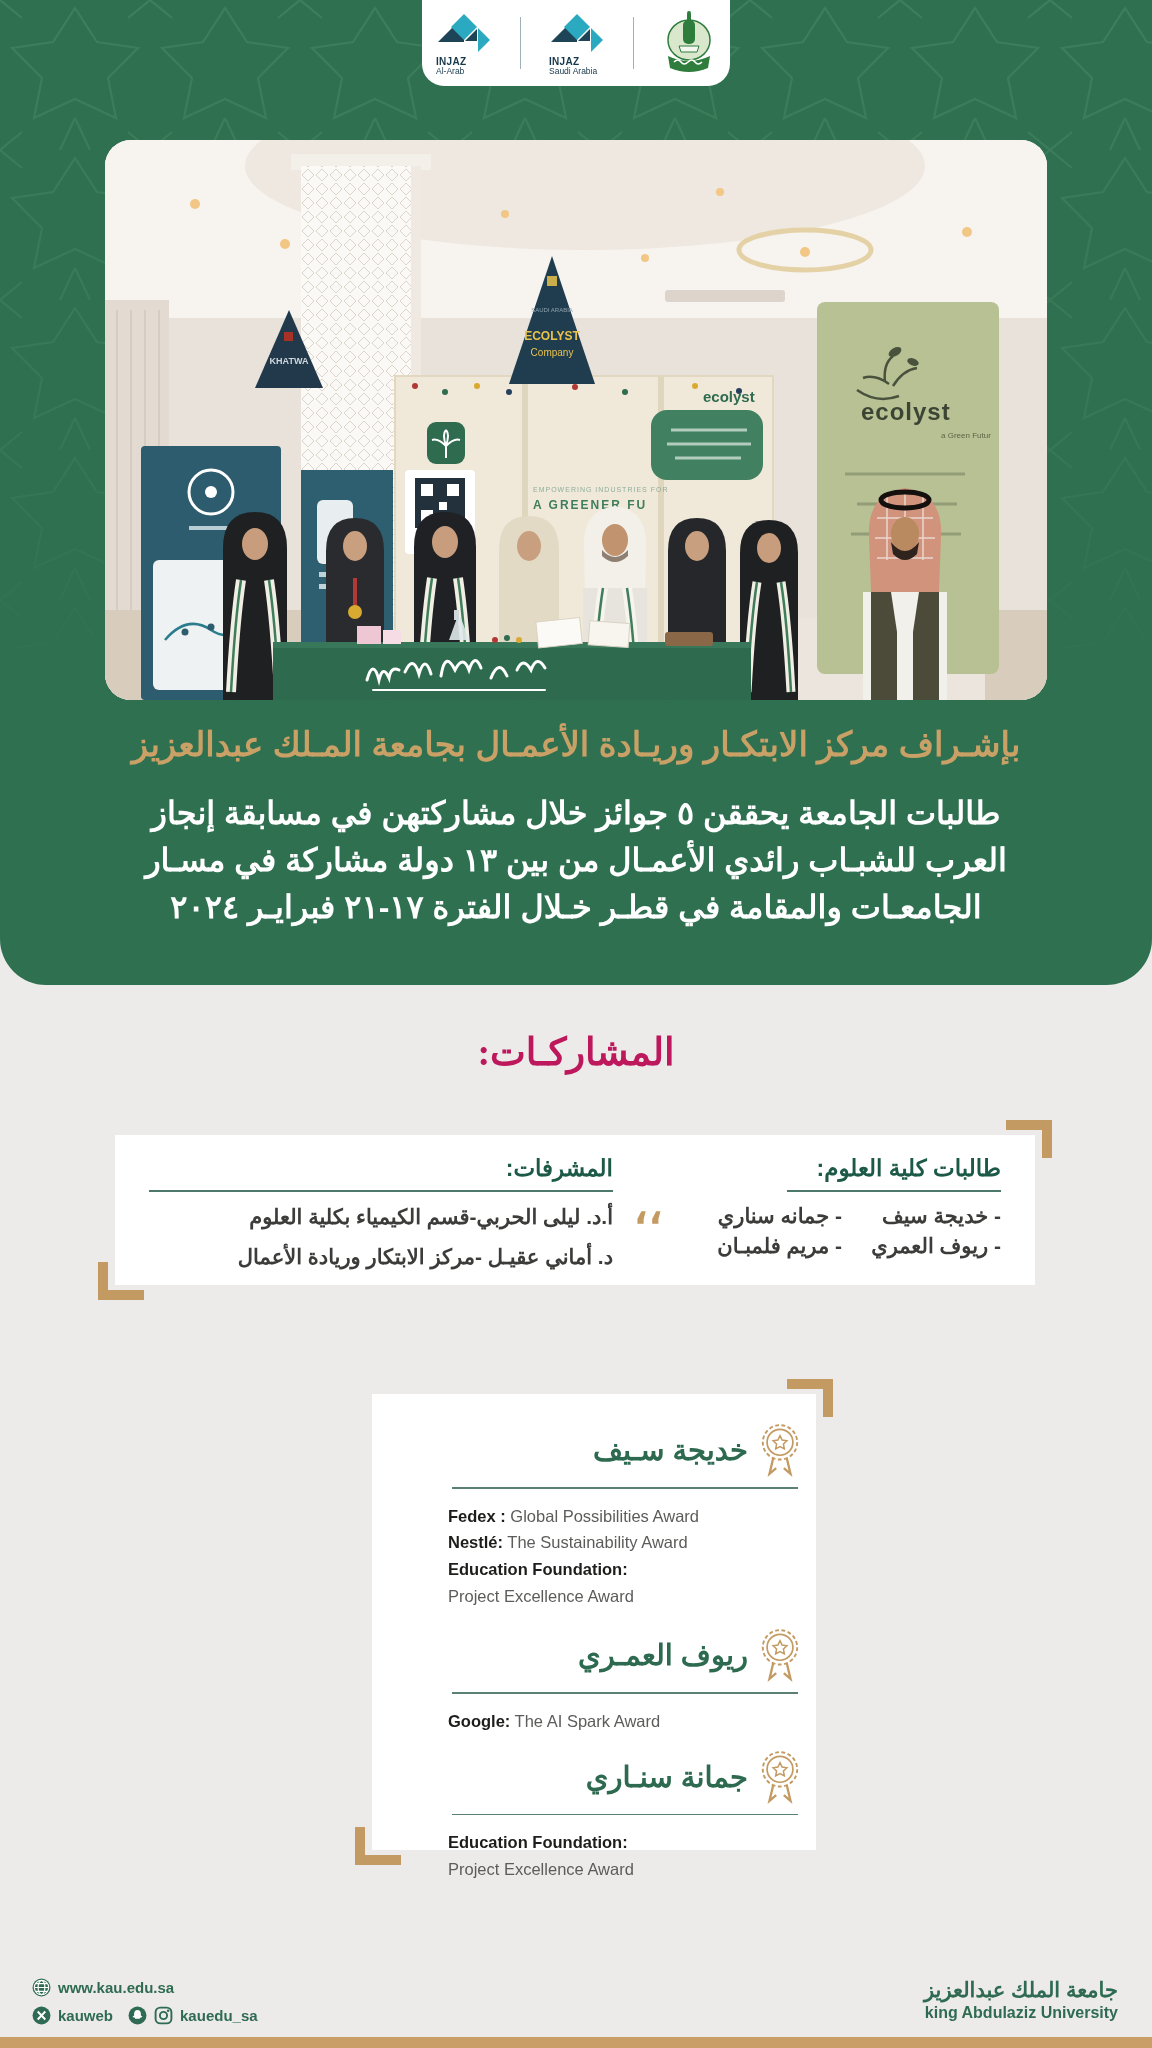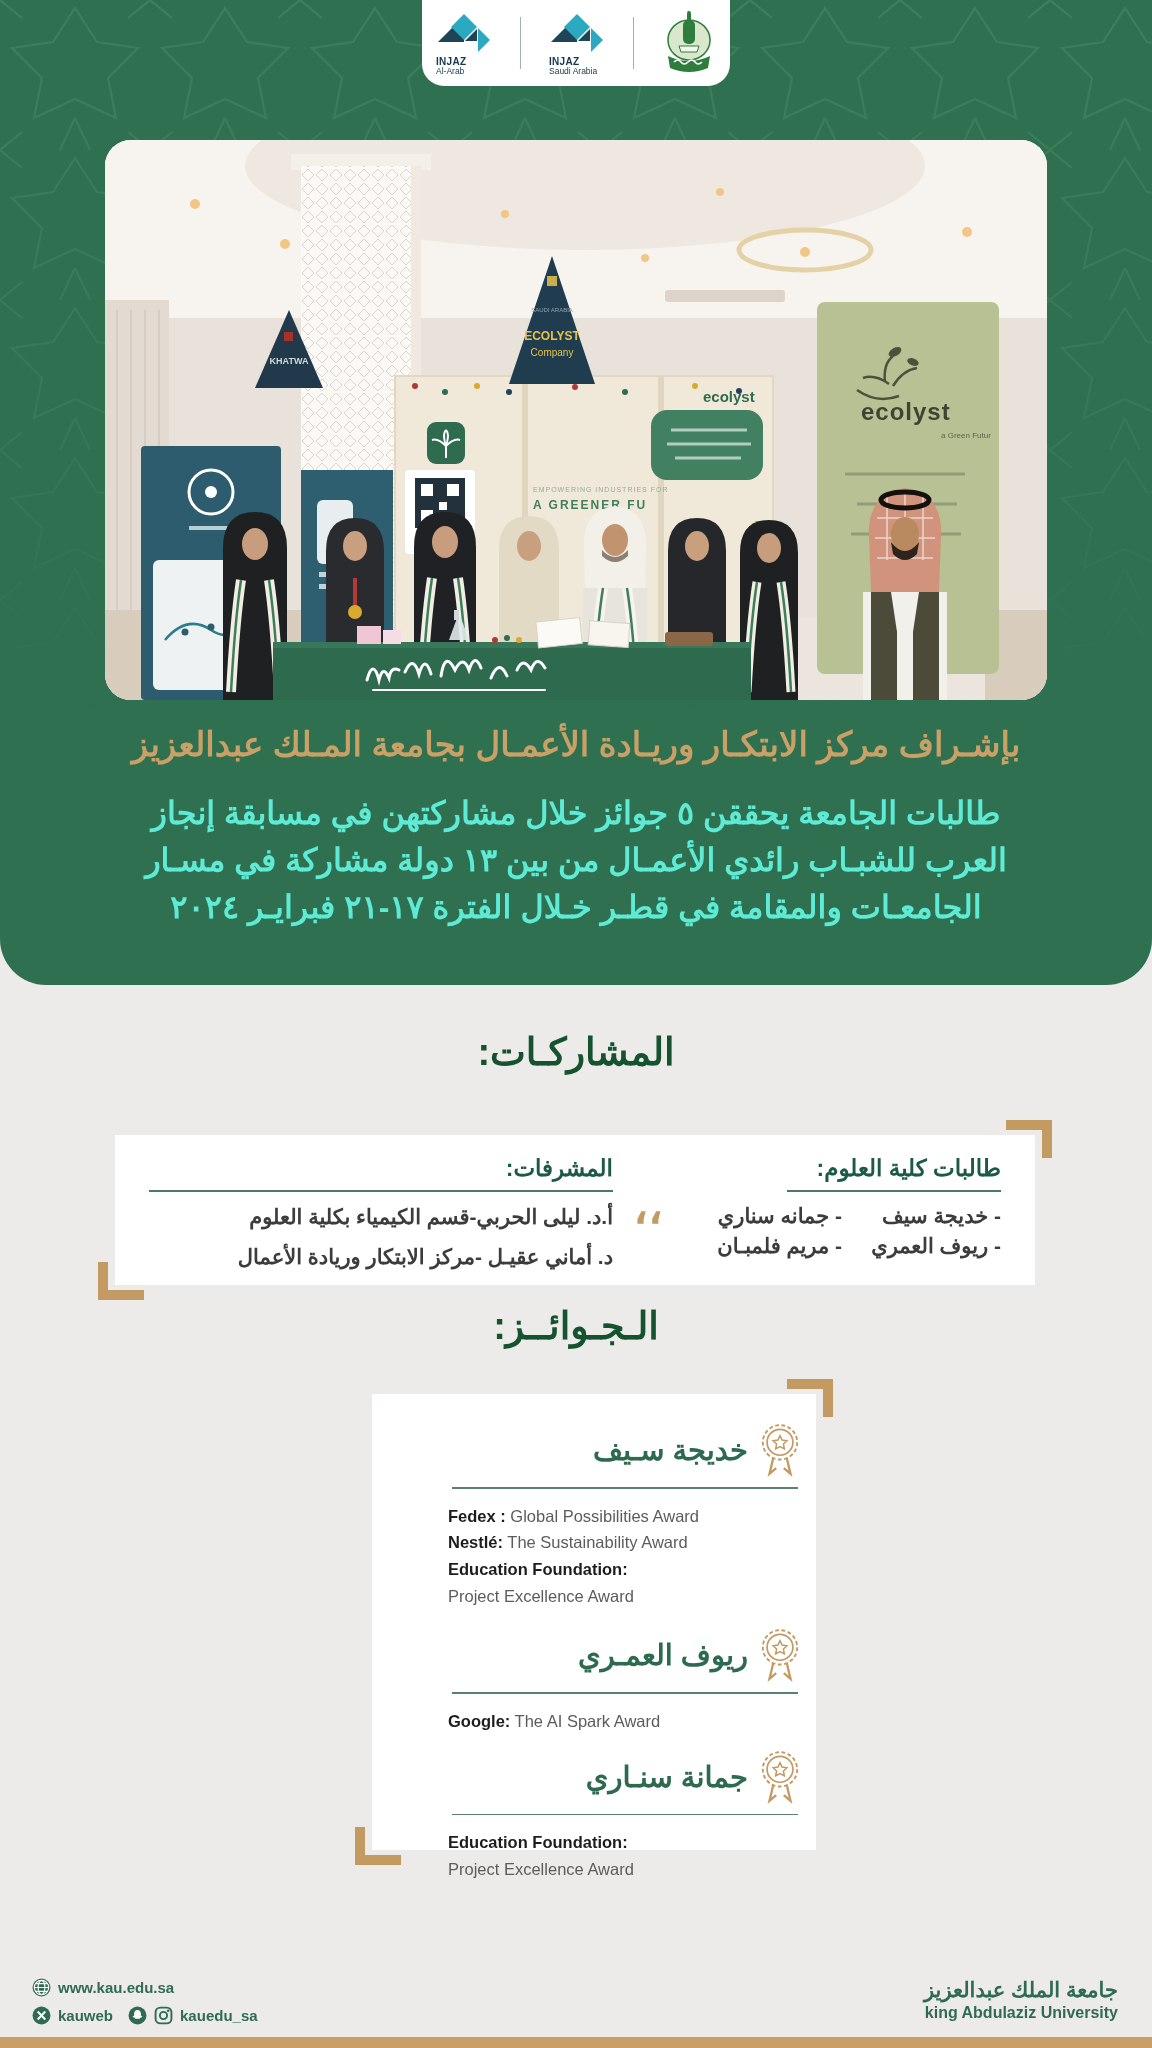--- a/index.html
+++ b/index.html
@@ -19,25 +19,25 @@
   .logo-name{ font-size:10px; font-weight:bold; color:#16384a; letter-spacing:.3px; line-height:1.1; margin-top:2px;}
   .logo-region{ font-size:8.5px; color:#16384a; line-height:1.1;}
   .logo-divider{ width:1px; height:52px; background:#9fb0b6; }
 
   .photo-frame{ position:absolute; top:140px; left:105px; width:942px; height:560px;
                 border-radius:26px; overflow:hidden; background:#ece5dd; z-index:2; }
 
   .hero-headline{ position:absolute; top:724px; left:0; width:100%; text-align:center;
                   direction:rtl; color:#C9A066; font-size:34px; font-weight:bold; z-index:2;}
   .hero-body{ position:absolute; top:790px; left:80px; right:80px; text-align:center;
-              direction:rtl; color:#5eead4; font-size:32px; font-weight:bold; line-height:47px; z-index:2;}
+              direction:rtl; color:#ffffff; font-size:32px; font-weight:bold; line-height:47px; z-index:2;}
 
   
   .section-title{ position:absolute; left:0; width:100%; text-align:center; direction:rtl;
-                  color:#14532d; font-size:38px; font-weight:bold; }
+                  color:#be185d; font-size:38px; font-weight:bold;font-family:Liberation Serif, serif; }
   .title-participants{ top:1030px; }
   .title-awards{ top:1304px; }
 
   .card{ position:absolute; background:#ffffff; }
   .participants-card{ top:1135px; left:115px; width:920px; height:150px;
                       padding:20px 34px 16px; direction:rtl;
                       display:flex; gap:14px; }
   .awards-card{ top:1394px; left:372px; width:444px; height:456px;
                 padding:28px 14px 0 36px; }
 
@@ -367,21 +367,20 @@
     <div class="quote-mark">،،</div>
 
     <div class="pcol-supervisors">
       <div class="pcol-header">المشرفات:</div>
       <div class="pcol-underline ul-supervisors"></div>
       <div class="sup-line">أ.د. ليلى الحربي-قسم الكيمياء بكلية العلوم</div>
       <div class="sup-line">د. أماني عقيـل -مركز الابتكار وريادة الأعمال</div>
     </div>
   </div>
 
-  <div class="section-title title-awards">الـجـوائــز:</div>
 
   <div class="card awards-card">
     <div class="bracket br-tr"></div>
     <div class="bracket br-bl"></div>
 
     <div class="award-entry">
       <div class="award-name-row">
         <svg width="44" height="56" viewBox="0 0 46 58">
           <circle cx="23" cy="21" r="18" fill="none" stroke="#C49A63" stroke-width="2" stroke-dasharray="4 2.6"></circle>
           <circle cx="23" cy="21" r="13.5" fill="none" stroke="#C49A63" stroke-width="1.8"></circle>

